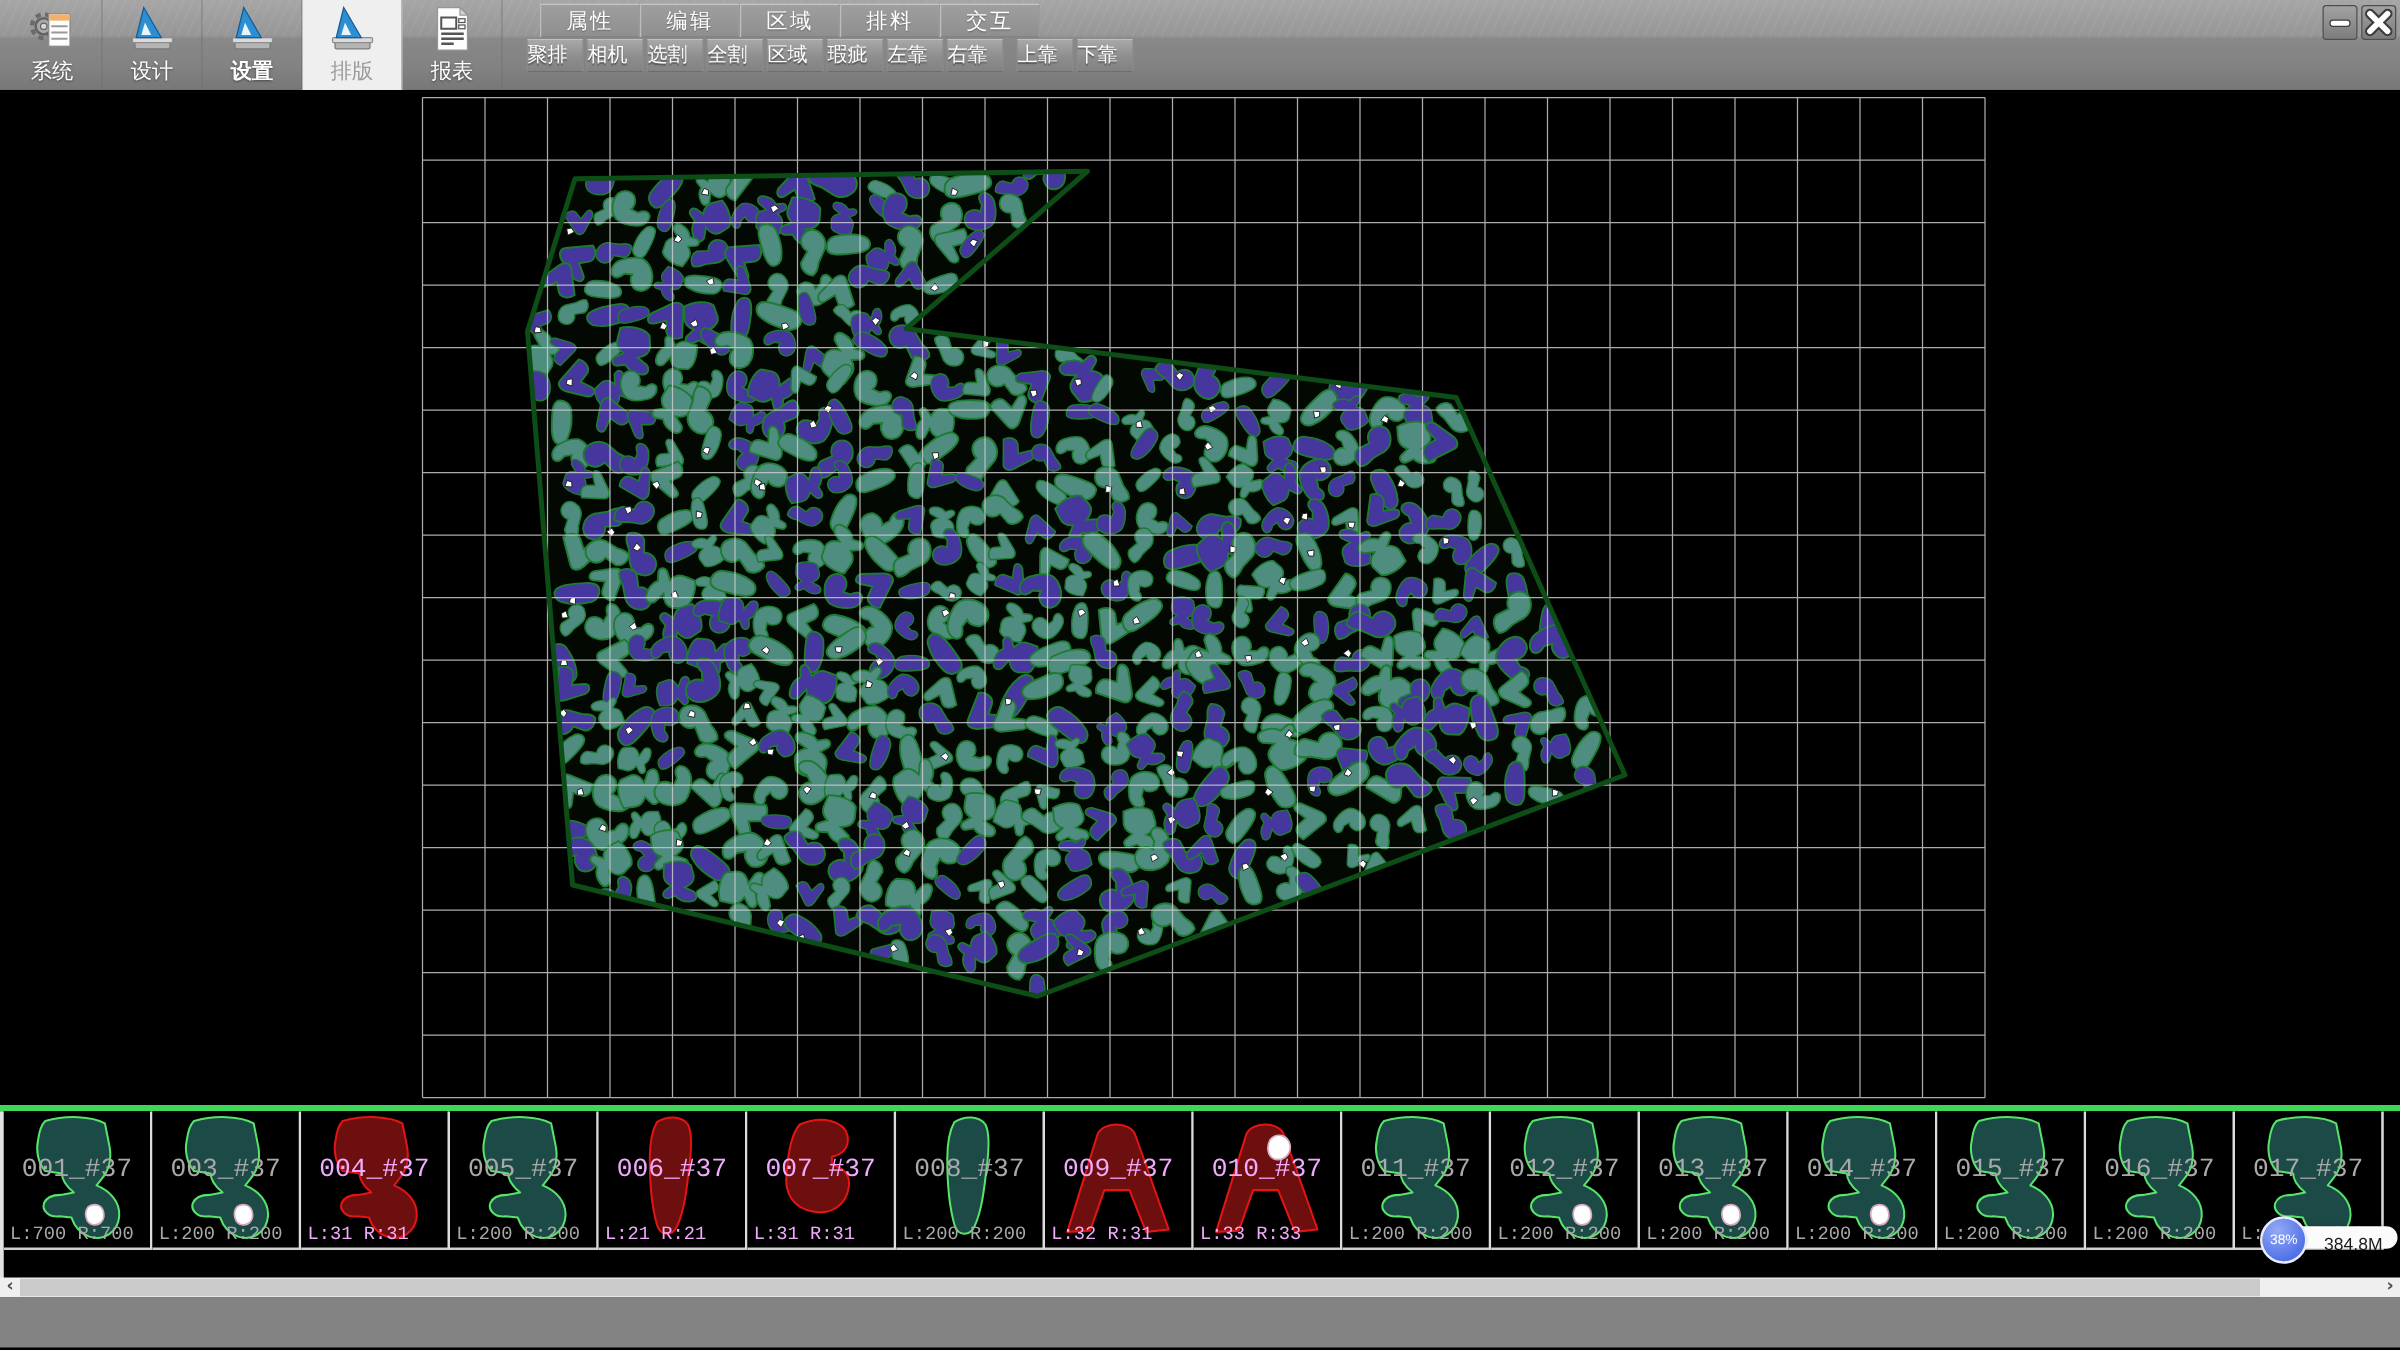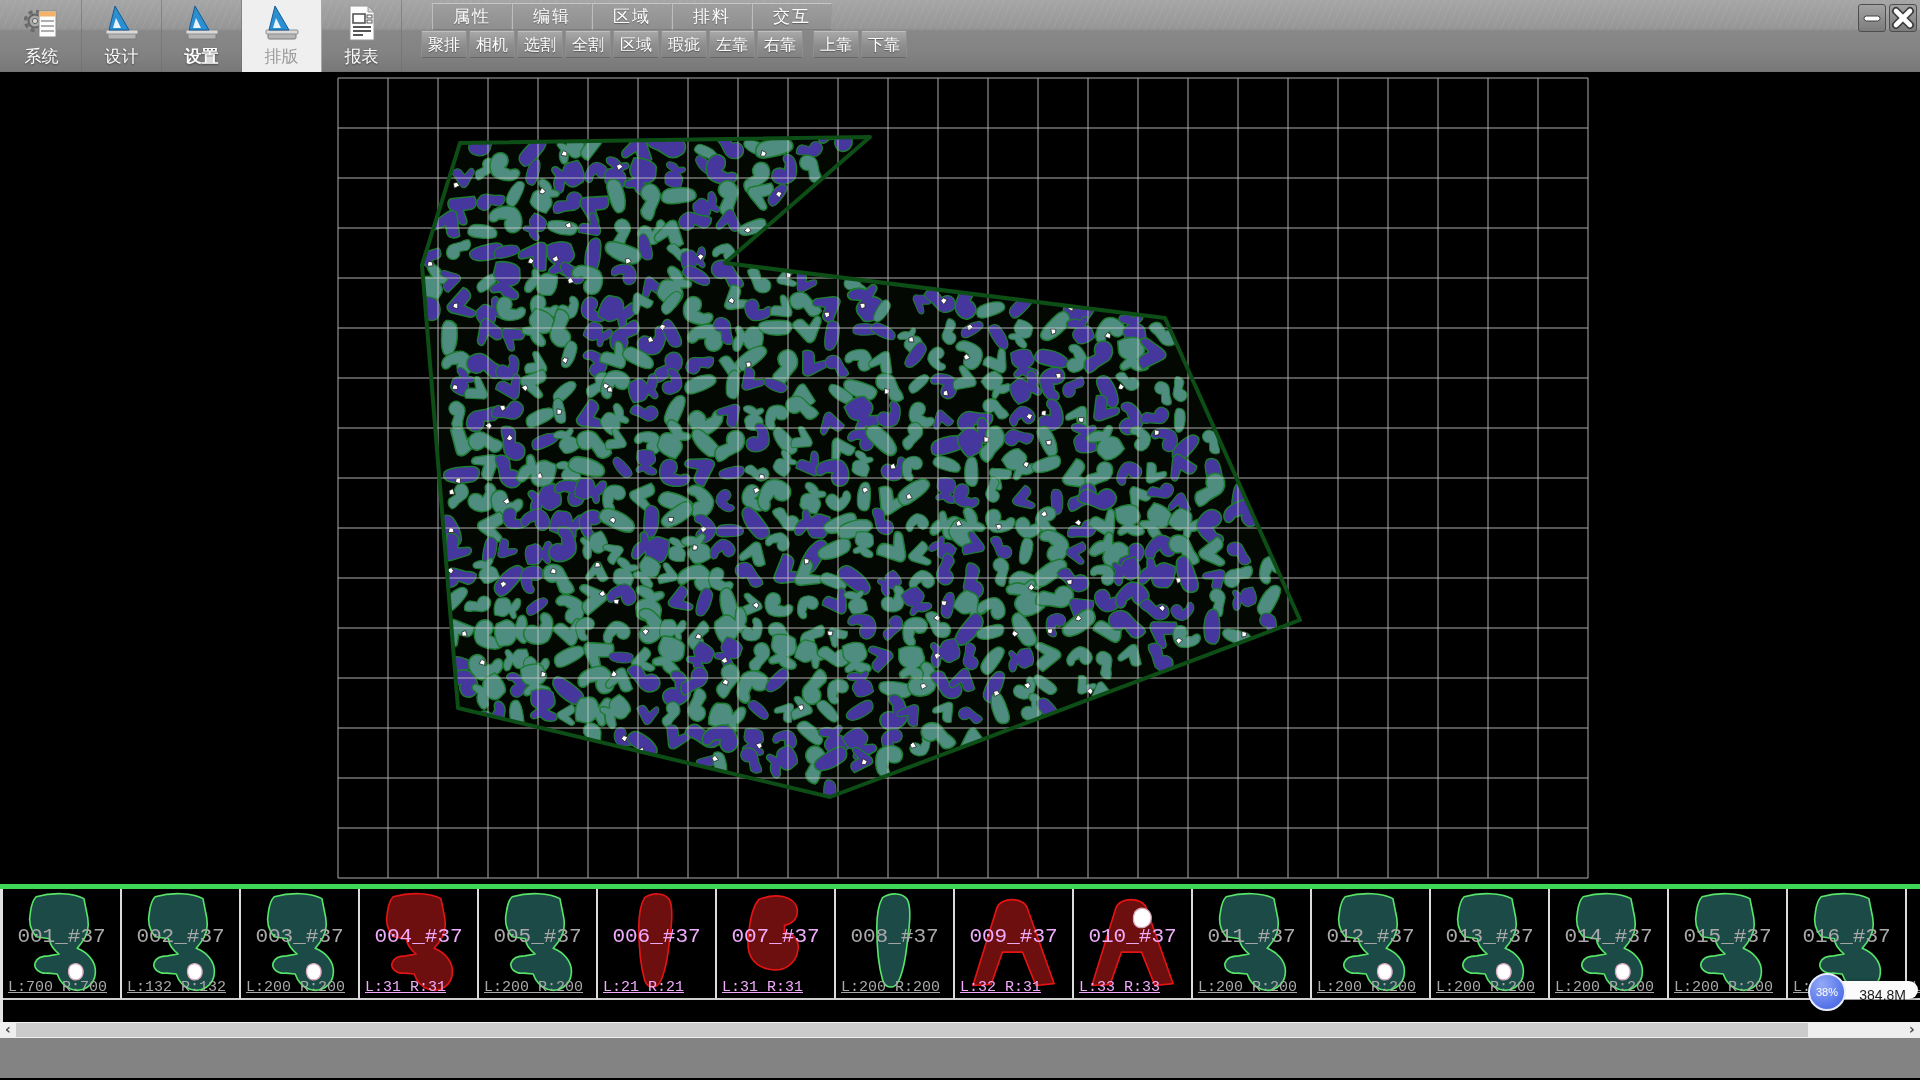--- a/index.html
+++ b/index.html
@@ -28,21 +28,21 @@
   #menu-row{position:absolute;left:420px;top:3px;height:27px;display:flex;padding-left:12px;}
   .menu-tab{
     width:80px;height:27px;line-height:26px;box-sizing:border-box;text-align:center;
     color:#fff;font-size:17px;letter-spacing:2px;cursor:pointer;
     background:linear-gradient(#9e9e9e,#8f8f8f);
     border:1px solid #9a9a9a;border-top-color:#c6c6c6;border-left-color:#bdbdbd;border-bottom-color:#7d7d7d;
     text-shadow:0 1px 1px rgba(0,0,0,.35);
   }
   #tool-row{position:absolute;left:421px;top:31px;height:27px;display:flex;gap:2px;}
   .tool-btn{
-    width:46px;height:27px;line-height:26px;box-sizing:border-box;text-align:center;
+    width:46px;height:27px;line-height:26px;box-sizing:border-box;
     color:#fff;font-size:16px;cursor:pointer;border-radius:2px;
     background:linear-gradient(#a8a8a8,#8d8d8d 55%,#828282);
     border:1px solid #8f8f8f;border-top-color:#c0c0c0;border-bottom-color:#686868;
     text-shadow:0 1px 1px rgba(0,0,0,.4);
   }
   .tool-btn.gap{margin-left:8px;}
   #win-controls{position:absolute;top:4px;right:3px;display:flex;gap:3px;}
   .win-btn{
     width:28px;height:28px;border-radius:3px;cursor:pointer;position:relative;
     background:linear-gradient(#a2a2a2,#7c7c7c);border:1px solid #4e4e4e;box-sizing:border-box;
@@ -60,21 +60,21 @@
     position:relative;flex:0 0 117px;width:117px;height:109px;background:#000;cursor:pointer;
     border-right:2px solid #dcdcdc;border-bottom:2px solid #cfcfcf;box-sizing:content-box;
   }
   .thumb svg{position:absolute;left:8px;top:2px;}
   .thumb .tlabel{
     position:absolute;top:36px;left:0;width:100%;text-align:center;
     font-family:"Liberation Mono",monospace;font-size:21px;color:#a9a9a9;pointer-events:none;
   }
   .thumb .tlr{
     position:absolute;bottom:2px;left:5px;
-    font-family:"Liberation Mono",monospace;font-size:15px;color:#a9a9a9;pointer-events:none;white-space:nowrap;text-decoration:underline;
+    font-family:"Liberation Mono",monospace;font-size:15px;color:#a9a9a9;pointer-events:none;white-space:nowrap;
   }
   .thumb.red .tlabel,.thumb.red .tlr{color:#f0abfc;}
   
   #hscroll{position:absolute;top:1022px;left:0;width:1920px;height:16px;background:#efefef;}
   #hthumb{position:absolute;left:16px;top:1px;height:14px;width:1792px;background:#cbcbcb;cursor:pointer;}
   .scroll-arrow{
     position:absolute;top:0;width:16px;height:16px;color:#4a4a4a;cursor:pointer;
     font:bold 14px/15px "DejaVu Sans",sans-serif;text-align:center;
   }
   #sa-left{left:0;}
@@ -913,28 +913,20 @@
         <path d="M60,78 C66,74 72,77 73,83 C74,89 70,94 64,93 C58,92 56,83 60,78 Z" fill="#ffffff" stroke="#d8a8bc" stroke-width="1.4"></path>
       </svg>
       <div class="tlabel">001_#37</div>
       <div class="tlr">L:700 R:700</div>
     </div>
     <div class="thumb">
       <svg viewBox="0 0 100 110" width="100" height="105">
         <path d="M24,6 C42,1 63,2 74,8 L78,28 C80,40 77,48 71,55 L67,60 C77,64 87,73 86,86 C85,99 73,107 61,103 C53,100 48,93 46,87 L36,86 C27,87 21,81 23,75 C25,70 31,68 37,68 L48,66 C42,61 38,56 38,50 L24,48 C18,41 16,31 18,22 C19,14 21,9 24,6 Z" fill="#1c4a47" stroke="#57e469" stroke-width="1.7" stroke-linejoin="round"></path>
         <path d="M60,78 C66,74 72,77 73,83 C74,89 70,94 64,93 C58,92 56,83 60,78 Z" fill="#ffffff" stroke="#d8a8bc" stroke-width="1.4"></path>
       </svg>
-      <div class="tlabel">002_#37</div>
-      <div class="tlr">L:132 R:132</div>
-    </div>
-    <div class="thumb">
-      <svg viewBox="0 0 100 110" width="100" height="105">
-        <path d="M24,6 C42,1 63,2 74,8 L78,28 C80,40 77,48 71,55 L67,60 C77,64 87,73 86,86 C85,99 73,107 61,103 C53,100 48,93 46,87 L36,86 C27,87 21,81 23,75 C25,70 31,68 37,68 L48,66 C42,61 38,56 38,50 L24,48 C18,41 16,31 18,22 C19,14 21,9 24,6 Z" fill="#1c4a47" stroke="#57e469" stroke-width="1.7" stroke-linejoin="round"></path>
-        <path d="M60,78 C66,74 72,77 73,83 C74,89 70,94 64,93 C58,92 56,83 60,78 Z" fill="#ffffff" stroke="#d8a8bc" stroke-width="1.4"></path>
-      </svg>
       <div class="tlabel">003_#37</div>
       <div class="tlr">L:200 R:200</div>
     </div>
     <div class="thumb red">
       <svg viewBox="0 0 100 110" width="100" height="105">
         <path d="M24,6 C42,1 63,2 74,8 L78,28 C80,40 77,48 71,55 L67,60 C77,64 87,73 86,86 C85,99 73,107 61,103 C53,100 48,93 46,87 L36,86 C27,87 21,81 23,75 C25,70 31,68 37,68 L48,66 C42,61 38,56 38,50 L24,48 C18,41 16,31 18,22 C19,14 21,9 24,6 Z" fill="#6e0f0f" stroke="#e41414" stroke-width="1.7" stroke-linejoin="round"></path>
       </svg>
       <div class="tlabel">004_#37</div>
       <div class="tlr">L:31 R:31</div>
     </div>

